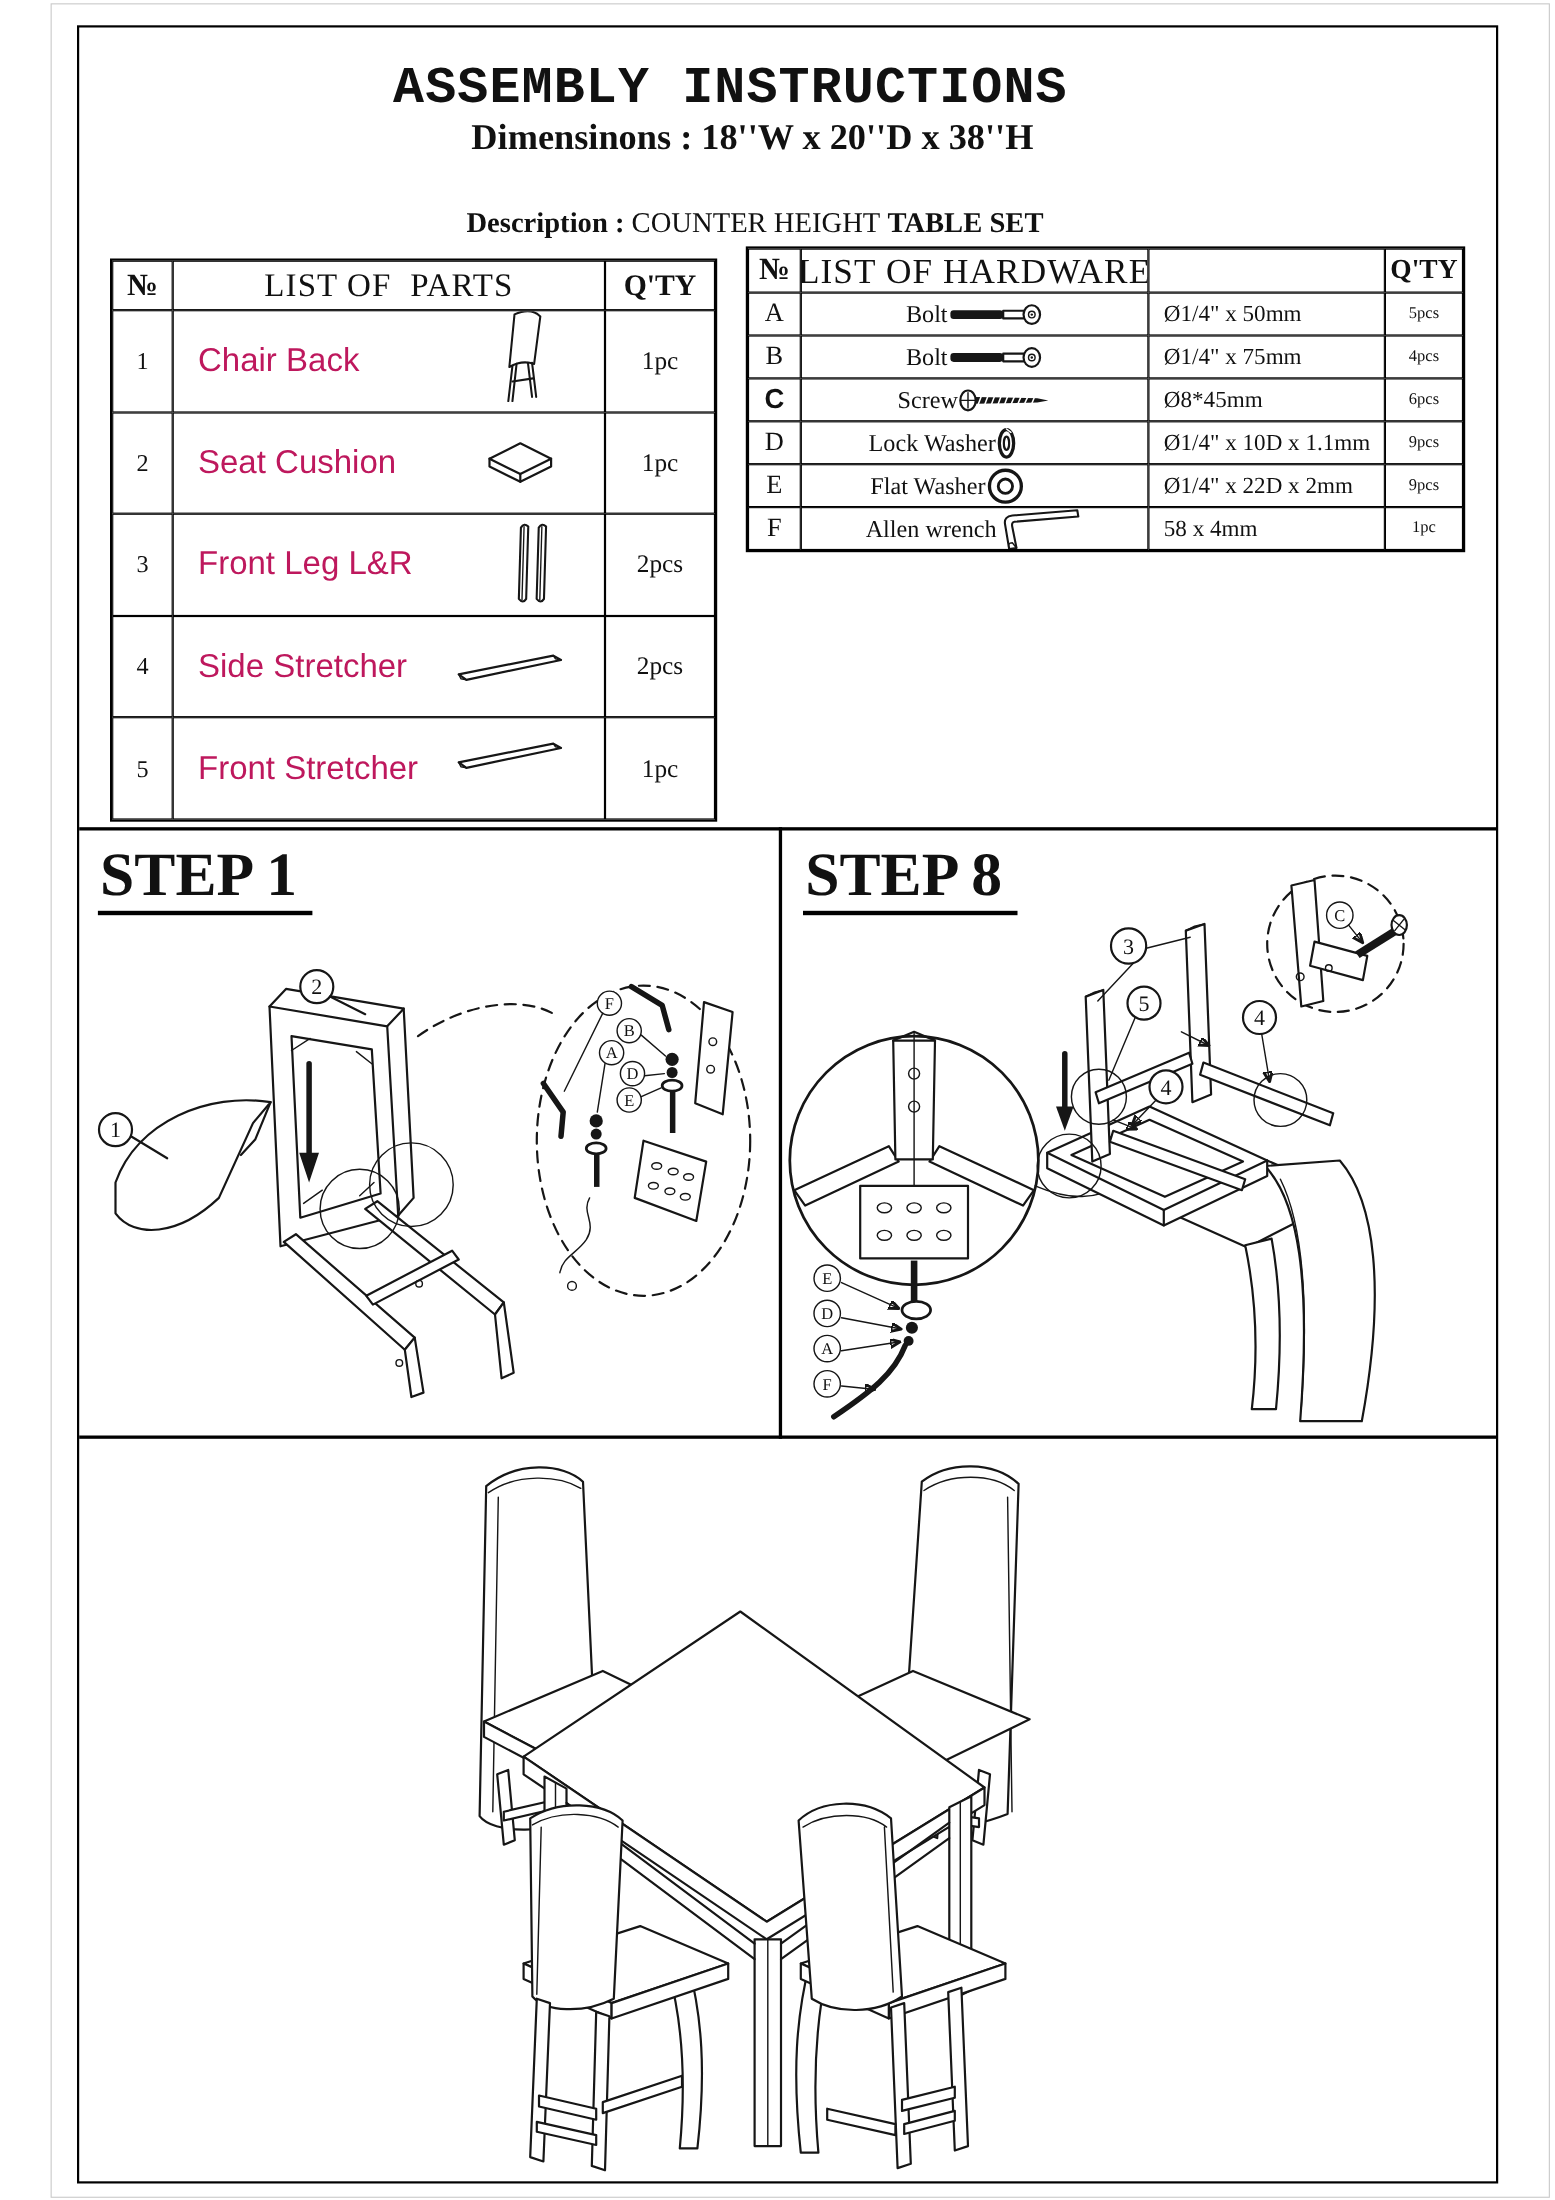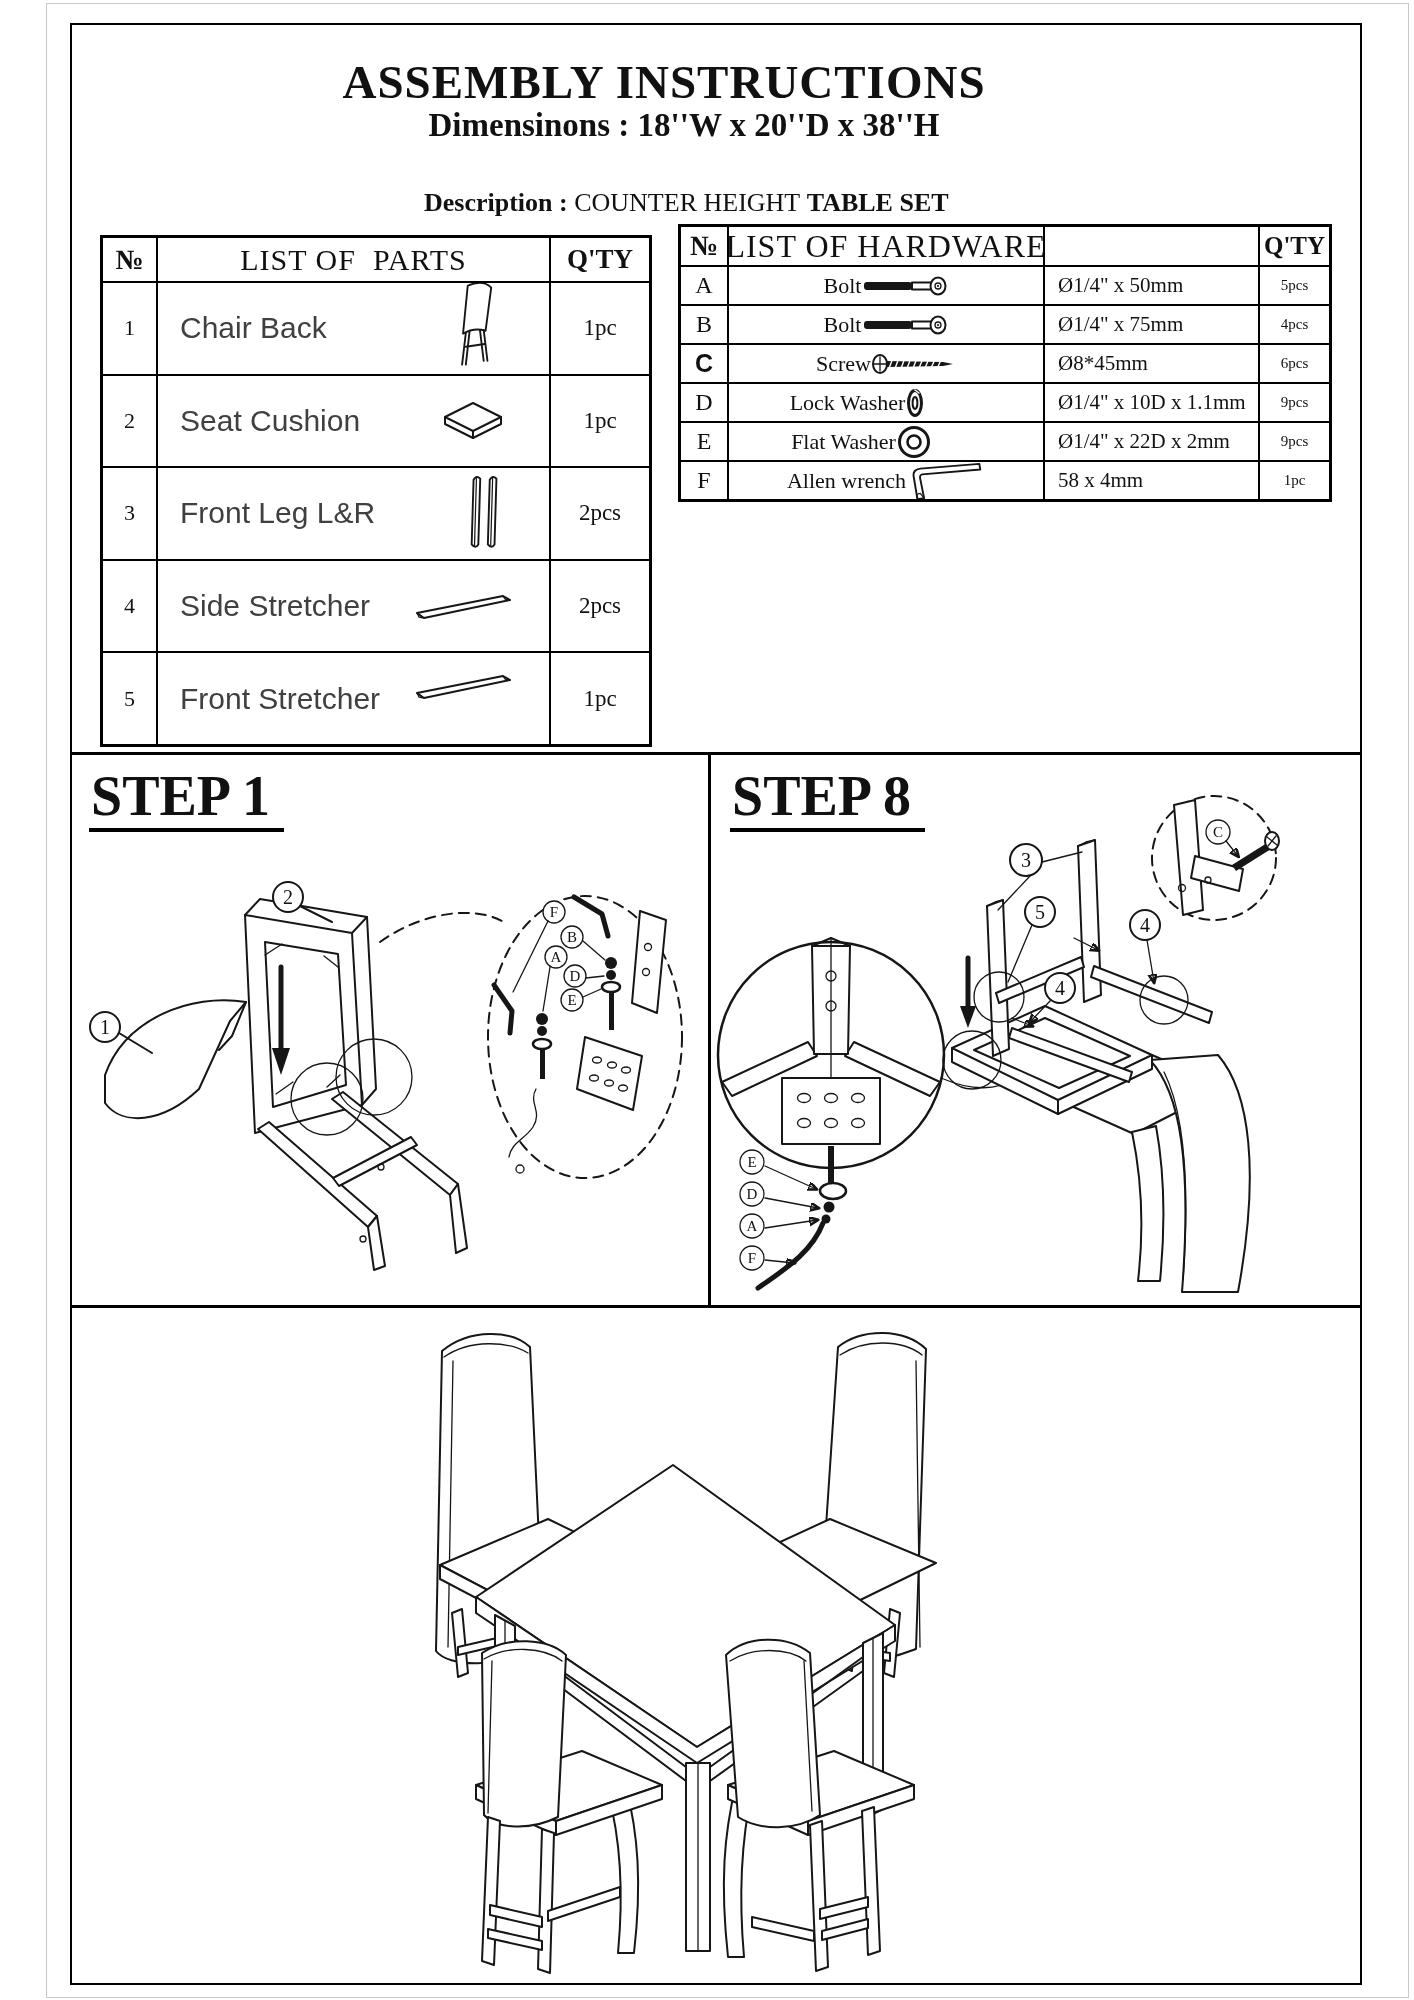--- a/index.html
+++ b/index.html
@@ -1,40 +1,40 @@
 <!DOCTYPE html>
 <html><head>
 <meta charset="utf-8">
 <style>
   html,body{margin:0;padding:0;background:#fff;}
   body{width:1414px;height:2000px;position:relative;font-family:"Liberation Serif",serif;color:#111;}
   .scan-edge{position:absolute;left:46px;top:3px;width:1361px;height:1993px;border:1px solid #c9c9c9;}
   .page{position:absolute;left:70px;top:23px;width:1288px;height:1958px;border:2px solid #000;background:#fff;}
 
   .title{position:absolute;top:30px;left:0;width:100%;padding-right:104px;box-sizing:border-box;
-         text-align:center;font-family:Liberation Serif, serif;font-weight:bold;font-size:47px;letter-spacing:1px;}
+         text-align:center;font-family:Liberation Mono, monospace;font-weight:bold;font-size:47px;letter-spacing:1px;}
   .dims{position:absolute;top:82px;left:0;width:100%;padding-right:64px;box-sizing:border-box;
         text-align:center;font-weight:bold;font-size:33px;}
   .desc{position:absolute;top:163px;left:352px;font-size:26px;}
   .desc .b{font-weight:bold;}
 
   
   .tbl{position:absolute;display:grid;border:2px solid #000;background:#fff;}
   .tbl>div{border:1px solid #000;display:flex;align-items:center;justify-content:center;overflow:hidden;}
   .parts{left:28px;top:210px;width:548px;height:508px;
          grid-template-columns:55px 1fr 100px;grid-template-rows:45px repeat(5,1fr);}
   .hw{left:606px;top:199px;width:650px;height:274px;
       grid-template-columns:48px 1fr 215px 71px;grid-template-rows:40px repeat(6,1fr);}
   .hcell{font-size:30px;letter-spacing:1px;white-space:pre;}
   .hw .hcell{font-size:32px;}
   .hno{font-weight:bold;font-size:28px;}
   .hqty{font-weight:bold;font-size:27px;}
   .pnum{font-size:22px;}
   .pname{justify-content:space-between !important;padding:0 44px 0 22px;
-         font-family:"Liberation Sans",sans-serif;font-size:30px;color:#404040;}
+         font-family:"Liberation Sans",sans-serif;font-size:30px;color:#be185d;}
   .pqty{font-size:23px;}
   .hlet{font-size:24px;}
   .hlet.b{font-weight:bold;font-family:"Liberation Sans",sans-serif;font-size:25px;}
   .hname{justify-content:space-between;padding:0 14px 0 15px;font-size:22px;}
   .hsize{justify-content:flex-start !important;padding-left:13px;font-size:21px;}
   .hq{font-size:15px;}
 
   
   .hr1{position:absolute;left:0;right:0;top:727px;border-top:3px solid #000;}
   .hr2{position:absolute;left:0;right:0;top:1280px;border-top:3px solid #000;}

